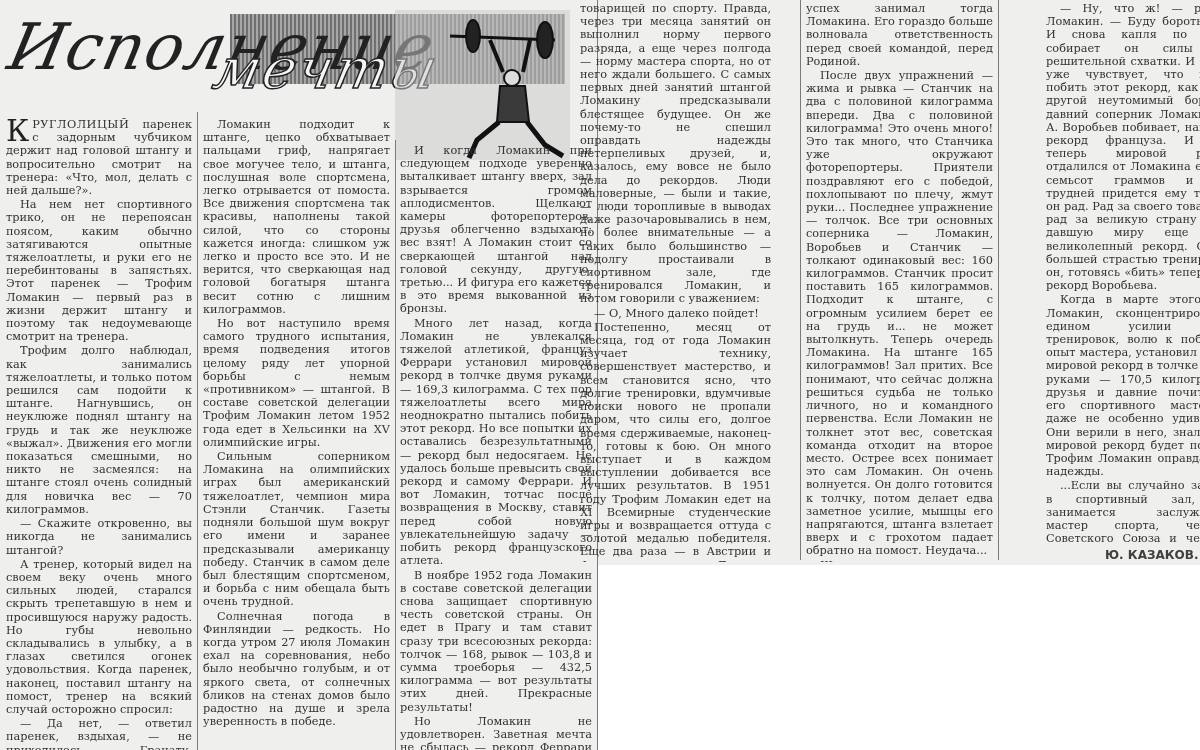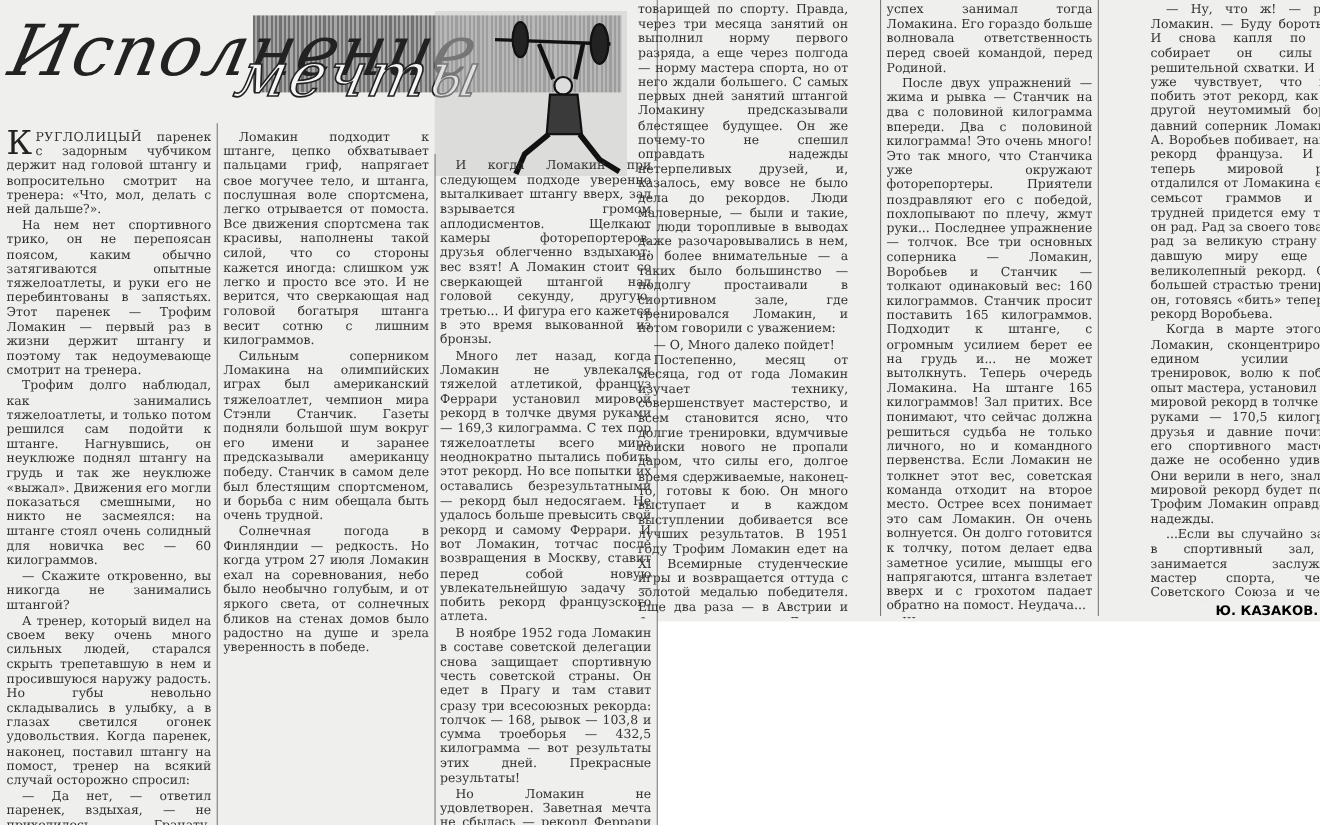--- a/index.html
+++ b/index.html
@@ -51,21 +51,21 @@
     transform: skewX(-12deg);
   }
   .lifter {
     position: absolute; left: 395px; top: 10px; width: 175px; height: 150px;
   }
   .dropcap {
     float: left; font-size: 30px; line-height: 26px; margin: 0 3px 0 0; color: #222;
   }
   .byline {
     position: absolute; left: 1105px; top: 548px;
-    font-family: "DejaVu Sans", sans-serif; font-weight: bold; font-size: 12px; color: #000000;
+    font-family: "DejaVu Sans", sans-serif; font-weight: bold; font-size: 12px; color: #404040;
   }
   .caps { letter-spacing: 0.5px; }
 </style>
 </head>
 <body>
 
 <div class="paper-left"></div>
 <div class="paper-right"></div>
 
 <div class="headline-band"></div>
@@ -89,29 +89,30 @@
 
 <div class="rule" style="left:197px;top:112px;height:638px"></div>
 <div class="rule" style="left:395px;top:140px;height:610px"></div>
 <div class="rule" style="left:597px;top:0;height:750px"></div>
 <div class="rule" style="left:800px;top:0;height:560px"></div>
 <div class="rule" style="left:998px;top:0;height:560px"></div>
 
 <div class="col" style="left:6px;top:118px;width:186px;height:632px">
   <p class="noindent"><span class="dropcap">К</span><span class="caps">РУГЛОЛИЦЫЙ</span> <span>паренек с задорным чубчиком держит над головой штангу и вопросительно смотрит на тренера: «Что, мол, делать с ней дальше?».</span></p>
   <p>На нем нет спортивного трико, он не перепоясан поясом, каким обычно затягиваются опытные тяжелоатлеты, и руки его не перебинтованы в запястьях. Этот паренек — Трофим Ломакин — первый раз в жизни держит штангу и поэтому так недоумевающе смотрит на тренера.</p>
-  <p>Трофим долго наблюдал, как занимались тяжелоатлеты, и только потом решился сам подойти к штанге. Нагнувшись, он неуклюже поднял штангу на грудь и так же неуклюже «выжал». Движения его могли показаться смешными, но никто не засмеялся: на штанге стоял очень солидный для новичка вес — 60 килограммов.</p>
+  <p>Трофим долго наблюдал, как занимались тяжелоатлеты, и только потом решился сам подойти к штанге. Нагнувшись, он неуклюже поднял штангу на грудь и так же неуклюже «выжал». Движения его могли показаться смешными, но никто не засмеялся: на штанге стоял очень солидный для новичка вес — 70 килограммов.</p>
   <p>— Скажите откровенно, вы никогда не занимались штангой?</p>
   <p>А тренер, который видел на своем веку очень много сильных людей, старался скрыть трепетавшую в нем и просившуюся наружу радость. Но губы невольно складывались в улыбку, а в глазах светился огонек удовольствия. Когда паренек, наконец, поставил штангу на помост, тренер на всякий случай осторожно спросил:</p>
   <p>— Да нет, — ответил паренек, вздыхая, — не приходилось... Гранату, правда, бросал, а так... В общем, я не спортсмен...</p>
 
 </div>
 
 <div class="col" style="left:203px;top:118px;width:187px;height:632px">
   <p>Ломакин подходит к штанге, цепко обхватывает пальцами гриф, напрягает свое могучее тело, и штанга, послушная воле спортсмена, легко отрывается от помоста. Все движения спортсмена так красивы, наполнены такой силой, что со стороны кажется иногда: слишком уж легко и просто все это. И не верится, что сверкающая над головой богатыря штанга весит сотню с лишним килограммов.</p>
+  <p>Но вот наступило время самого трудного испытания, время подведения итогов целому ряду лет упорной борьбы с немым «противником» — штангой. В составе советской делегации Трофим Ломакин летом 1952 года едет в Хельсинки на XV олимпийские игры.</p>
   <p>Сильным соперником Ломакина на олимпийских играх был американский тяжелоатлет, чемпион мира Стэнли Станчик. Газеты подняли большой шум вокруг его имени и заранее предсказывали американцу победу. Станчик в самом деле был блестящим спортсменом, и борьба с ним обещала быть очень трудной.</p>
   <p>Солнечная погода в Финляндии — редкость. Но когда утром 27 июля Ломакин ехал на соревнования, небо было необычно голубым, и от яркого света, от солнечных бликов на стенах домов было радостно на душе и зрела уверенность в победе.</p>
 
 </div>
 
 <div class="col" style="left:400px;top:144px;width:192px;height:606px">
   <p>И когда Ломакин при следующем подходе уверенно выталкивает штангу вверх, зал взрывается громом аплодисментов. Щелкают камеры фоторепортеров, друзья облегченно вздыхают: вес взят! А Ломакин стоит со сверкающей штангой над головой секунду, другую, третью... И фигура его кажется в это время выкованной из бронзы.</p>
   <p>Много лет назад, когда Ломакин не увлекался тяжелой атлетикой, француз Феррари установил мировой рекорд в толчке двумя руками — 169,3 килограмма. С тех пор тяжелоатлеты всего мира неоднократно пытались побить этот рекорд. Но все попытки их оставались безрезультатными — рекорд был недосягаем. Не удалось больше превысить свой рекорд и самому Феррари. И вот Ломакин, тотчас после возвращения в Москву, ставит перед собой новую увлекательнейшую задачу — побить рекорд французского атлета.</p>
   <p>В ноябре 1952 года Ломакин в составе советской делегации снова защищает спортивную честь советской страны. Он едет в Прагу и там ставит сразу три всесоюзных рекорда: толчок — 168, рывок — 103,8 и сумма троеборья — 432,5 килограмма — вот результаты этих дней. Прекрасные результаты!</p>
   <p>Но Ломакин не удовлетворен. Заветная мечта не сбылась — рекорд Феррари не побит. Только несколько сот граммов отделяют теперь Ломакина от мирового рекорда. Но как тяжелы эти последние граммы! Известно, как неимоверно трудно преодолеть последние граммы, сантиметры, доли секунды, отделяющие спортсмена от рекорда! И много можно было бы назвать спортсменов, годами атаковывавших эти граммы и сантиметры, но так и не сумевших перешагнуть последнюю, самую короткую и самую трудную грань.</p>

